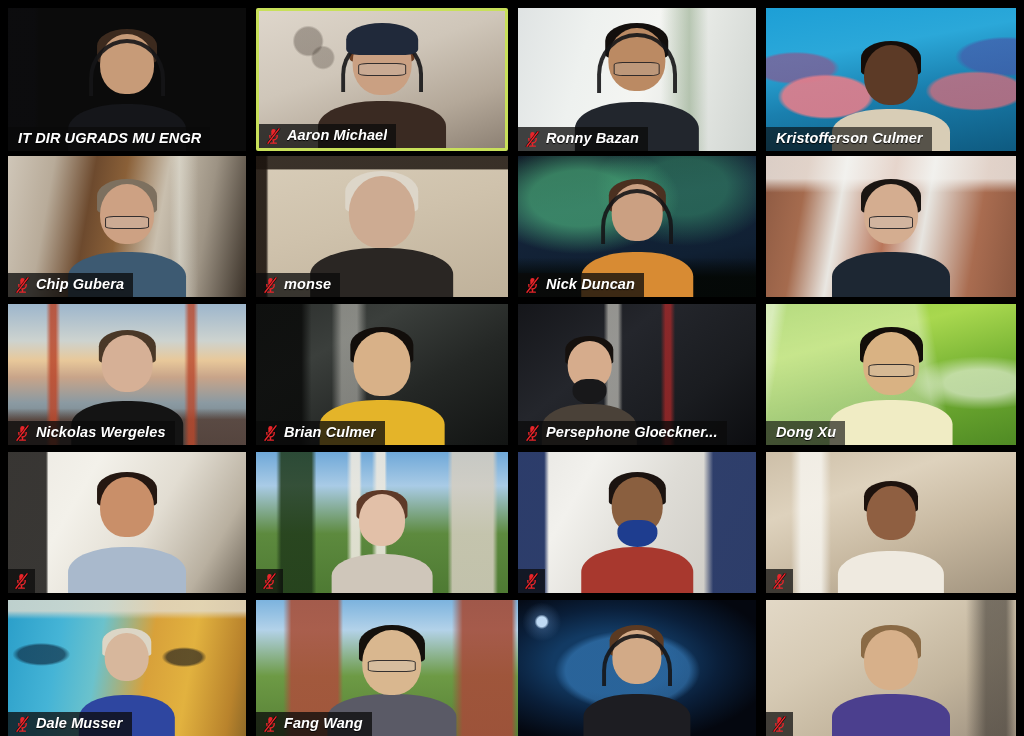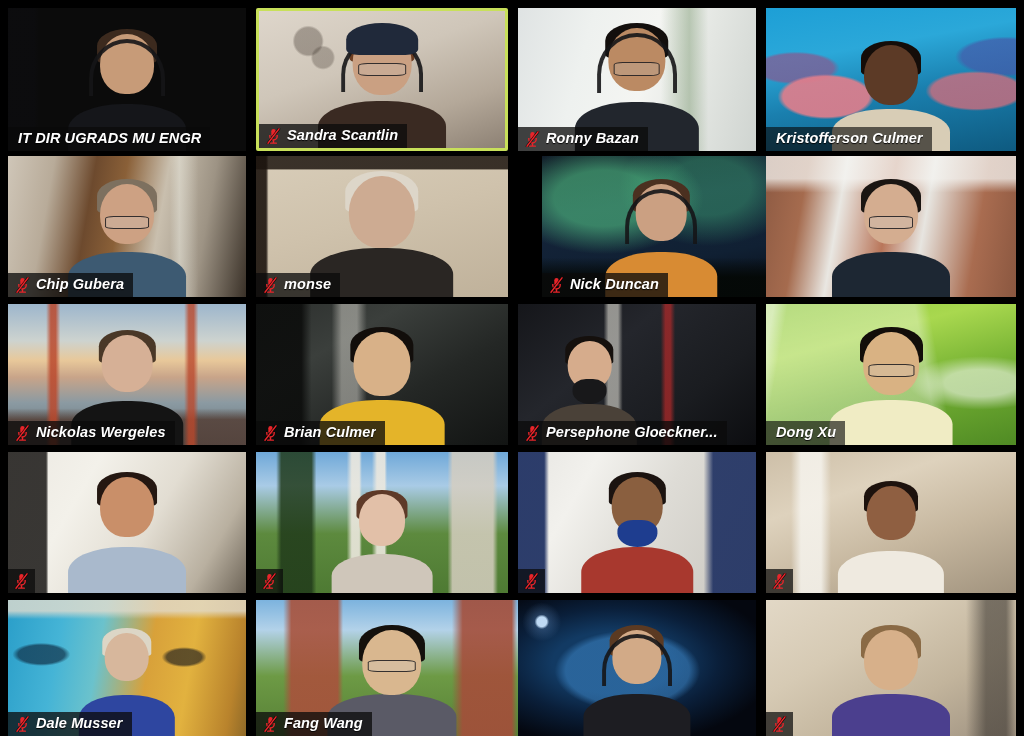--- a/index.html
+++ b/index.html
@@ -146,21 +146,21 @@
             <g fill="#e8252a">
               <rect x="7" y="1.5" width="6" height="11" rx="3"></rect>
               <path d="M4 9.6v1.6a6 6 0 0 0 12 0V9.6h-1.9v1.6a4.1 4.1 0 0 1-8.2 0V9.6z"></path>
               <rect x="9" y="16.6" width="2" height="4"></rect>
               <rect x="5.2" y="20" width="9.6" height="1.7" rx=".8"></rect>
             </g>
             <line x1="2.4" y1="21" x2="17.6" y2="1.2" stroke="#000" stroke-width="3.4" stroke-linecap="round" opacity=".85"></line>
             <line x1="2.4" y1="21" x2="17.6" y2="1.2" stroke="#e8252a" stroke-width="2" stroke-linecap="round"></line>
           </svg>
         </span>
-        <span class="nm">Sandra Scantlin</span>
+        <span class="nm">Aaron Michael</span>
       </div>
     </div>
     <div class="tile" style="left: 518px; top: 8px; width: 238px; height: 143px;">
       <div class="video">
         <div class="bg" style="background: linear-gradient(105deg, rgb(223, 227, 227) 0%, rgb(238, 241, 239) 28%, rgb(244, 245, 242) 52%, rgb(227, 230, 226) 74%, rgb(207, 212, 208) 100%);"></div>
         <div class="bg" style="background: linear-gradient(90deg, rgba(210, 216, 212, 0) 60%, rgba(120, 150, 110, 0.45) 72%, rgba(210, 216, 212, 0) 80%);"></div>
         <div class="person" style="width: 44%; height: 92%;">
           <div class="torso" style="background: rgb(34, 38, 45);"></div>
           <div class="hair" style="background: rgb(19, 15, 13);"></div>
           <div class="head" style="background: rgb(187, 138, 99);"></div>
@@ -244,21 +244,21 @@
               <rect x="9" y="16.6" width="2" height="4"></rect>
               <rect x="5.2" y="20" width="9.6" height="1.7" rx=".8"></rect>
             </g>
             <line x1="2.4" y1="21" x2="17.6" y2="1.2" stroke="#000" stroke-width="3.4" stroke-linecap="round" opacity=".85"></line>
             <line x1="2.4" y1="21" x2="17.6" y2="1.2" stroke="#e8252a" stroke-width="2" stroke-linecap="round"></line>
           </svg>
         </span>
         <span class="nm">monse</span>
       </div>
     </div>
-    <div class="tile" style="left: 518px; top: 156px; width: 238px; height: 141px; margin-left: 24px;">
+    <div class="tile" style="left: 518px; top: 156px; width: 238px; height: 141px;">
       <div class="video">
         <div class="bg" style="background: linear-gradient(170deg, rgb(14, 20, 36) 0%, rgb(21, 36, 58) 35%, rgb(16, 32, 51) 70%, rgb(7, 11, 20) 100%);"></div>
         <div class="bg" style="background: radial-gradient(at 26% 30%, rgba(88, 210, 140, 0.55) 0px, rgba(88, 210, 140, 0.55) 20%, rgba(0, 0, 0, 0) 40%), radial-gradient(at 70% 22%, rgba(70, 190, 130, 0.4) 0px, rgba(70, 190, 130, 0.4) 18%, rgba(0, 0, 0, 0) 38%), linear-gradient(rgba(0, 0, 0, 0) 72%, rgba(4, 8, 6, 0.95) 86%);"></div>
         <div class="person" style="width: 40%; height: 86%;">
           <div class="torso" style="background: rgb(216, 139, 51);"></div>
           <div class="hair" style="background: rgb(75, 48, 32);"></div>
           <div class="head" style="background: rgb(203, 160, 130);"></div>
           <div class="headset"></div>
         </div>
       </div>

